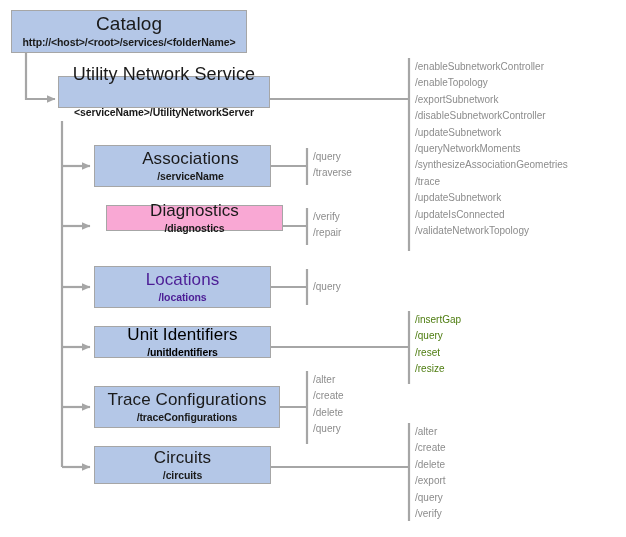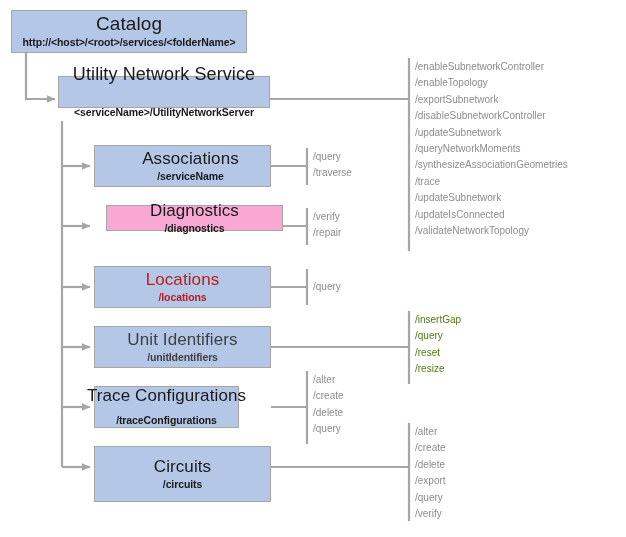--- a/index.html
+++ b/index.html
@@ -131,36 +131,36 @@
   <div class="node" style="left: 94px; top: 145px; width: 177px; height: 42px; background: rgb(180, 199, 231); border-color: rgb(166, 166, 166); color: rgb(26, 26, 26); padding-left: 16px;">
     <div class="title">Associations</div>
     <div class="subtitle">/serviceName</div>
   </div>
 
   <div class="node" style="left: 94px; top: 205px; width: 177px; height: 26px; background: #f9a8d4; border-color: rgb(166, 166, 166); color: rgb(26, 26, 26); margin-left: 12px;">
     <div class="title">Diagnostics</div>
     <div class="subtitle">/diagnostics</div>
   </div>
 
-  <div class="node" style="left: 94px; top: 266px; width: 177px; height: 42px; background: rgb(180, 199, 231); border-color: rgb(166, 166, 166); color: #b91c1c; text-align: right;">
+  <div class="node" style="left: 94px; top: 266px; width: 177px; height: 42px; background: rgb(180, 199, 231); border-color: rgb(166, 166, 166); color: #4c1d95; text-align: right;">
     <div class="title">Locations</div>
     <div class="subtitle">/locations</div>
   </div>
 
-  <div class="node" style="left: 94px; top: 326px; width: 177px; height: 42px; background: rgb(180, 199, 231); border-color: rgb(166, 166, 166); color: #404040;">
+  <div class="node" style="left: 94px; top: 326px; width: 177px; height: 32px; background: rgb(180, 199, 231); border-color: rgb(166, 166, 166); color: #000000;">
     <div class="title">Unit Identifiers</div>
     <div class="subtitle">/unitIdentifiers</div>
   </div>
 
-  <div class="node" style="left: 94px; top: 386px; width: 145px; height: 42px; background: rgb(180, 199, 231); border-color: rgb(166, 166, 166); color: rgb(26, 26, 26); justify-content: space-between;">
+  <div class="node" style="left: 94px; top: 386px; width: 186px; height: 42px; background: rgb(180, 199, 231); border-color: rgb(166, 166, 166); color: rgb(26, 26, 26);">
     <div class="title">Trace Configurations</div>
     <div class="subtitle">/traceConfigurations</div>
   </div>
 
-  <div class="node" style="left: 94px; top: 446px; width: 177px; height: 56px; background: rgb(180, 199, 231); border-color: rgb(166, 166, 166); color: rgb(26, 26, 26);">
+  <div class="node" style="left: 94px; top: 446px; width: 177px; height: 38px; background: rgb(180, 199, 231); border-color: rgb(166, 166, 166); color: rgb(26, 26, 26);">
     <div class="title">Circuits</div>
     <div class="subtitle">/circuits</div>
   </div>
 
   <div class="ops" style="left: 415px; top: 59px; color: rgb(140, 140, 140);">
       <span class="op">/enableSubnetworkController</span>
       <span class="op">/enableTopology</span>
       <span class="op">/exportSubnetwork</span>
       <span class="op">/disableSubnetworkController</span>
       <span class="op">/updateSubnetwork</span>

